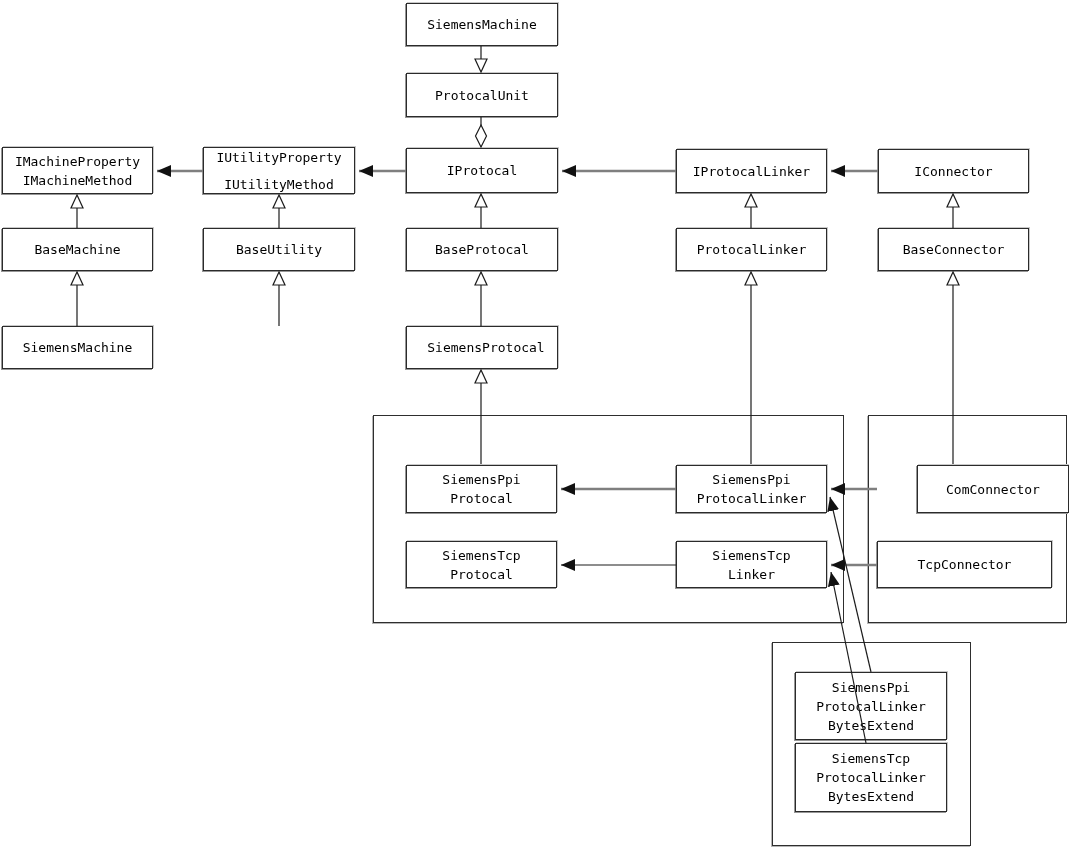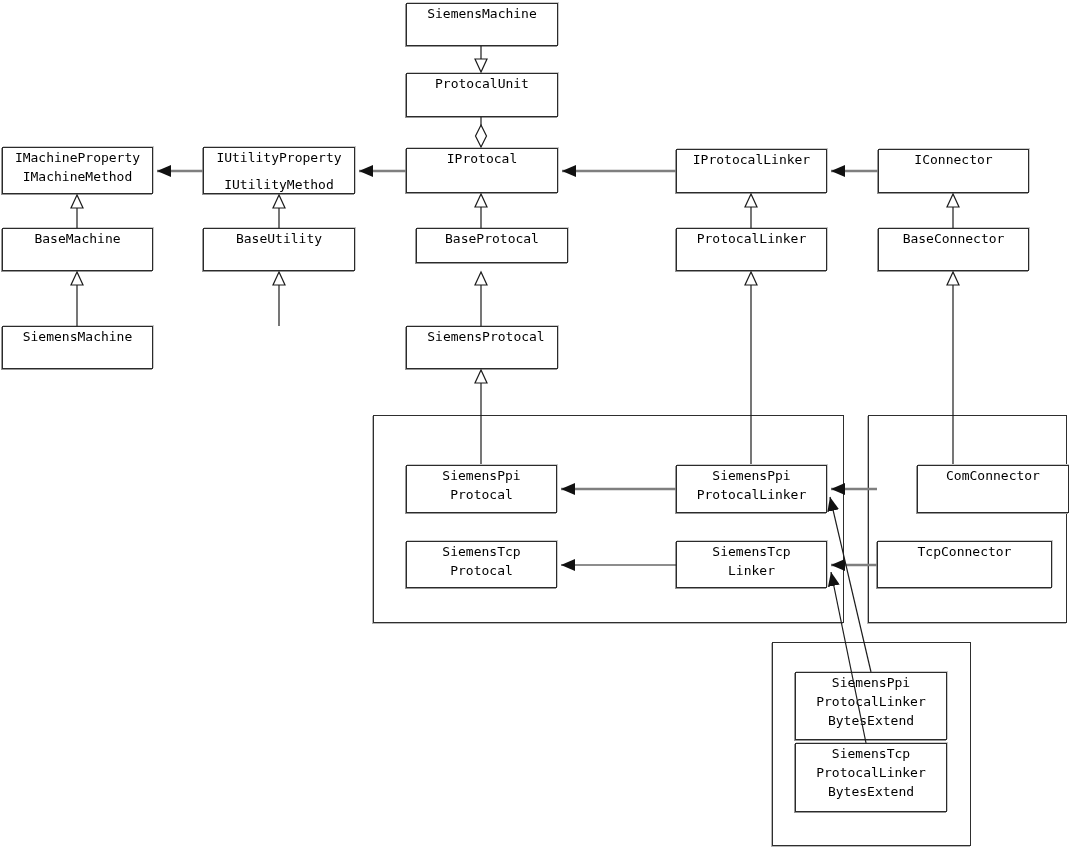--- a/index.html
+++ b/index.html
@@ -18,21 +18,21 @@
     box-shadow:-1px 1px 0 #b5b5b5;
   }
   .box{
     position:absolute;
     border:1px solid #2b2b2b;
     background:#ffffff;
     box-shadow:-1px 1px 0 #969696, 1px -1px 0 #c9c9c9;
     display:flex;
     flex-direction:column;
     align-items:center;
-    justify-content:flex-start;
+    justify-content:center;
     text-align:center;
     z-index:2;
     box-sizing:border-box;
   }
   .bl{
     font-size:13px;
     line-height:19px;
     white-space:nowrap;
   }
   #edges{
@@ -71,21 +71,21 @@
     </div>
     <div class="box" style="left: 878px; top: 149px; width: 151px; height: 44px; border-color: rgb(43, 43, 43);">
       <div class="bl">IConnector</div>
     </div>
     <div class="box" style="left: 2px; top: 228px; width: 151px; height: 43px; border-color: rgb(43, 43, 43);">
       <div class="bl">BaseMachine</div>
     </div>
     <div class="box" style="left: 203px; top: 228px; width: 152px; height: 43px; border-color: rgb(43, 43, 43);">
       <div class="bl">BaseUtility</div>
     </div>
-    <div class="box" style="left: 416px; top: 228px; width: 152px; height: 35px; border-color: rgb(43, 43, 43);">
+    <div class="box" style="left: 406px; top: 228px; width: 152px; height: 43px; border-color: rgb(43, 43, 43);">
       <div class="bl">BaseProtocal</div>
     </div>
     <div class="box" style="left: 676px; top: 228px; width: 151px; height: 43px; border-color: rgb(43, 43, 43);">
       <div class="bl">ProtocalLinker</div>
     </div>
     <div class="box" style="left: 878px; top: 228px; width: 151px; height: 43px; border-color: rgb(43, 43, 43);">
       <div class="bl">BaseConnector</div>
     </div>
     <div class="box" style="left: 2px; top: 326px; width: 151px; height: 43px; border-color: rgb(43, 43, 43);">
       <div class="bl">SiemensMachine</div>

